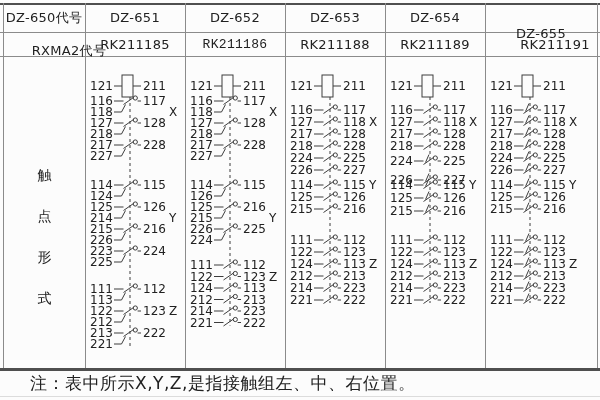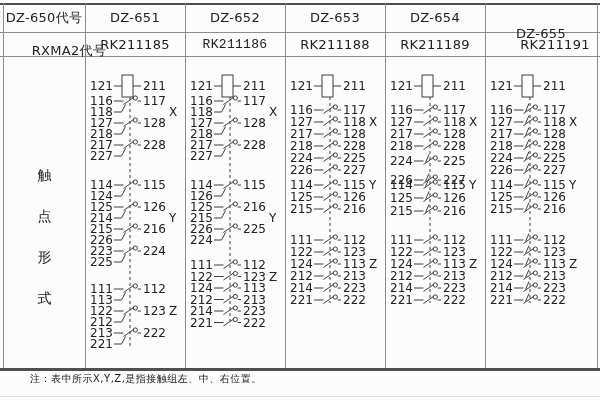--- a/index.html
+++ b/index.html
@@ -6,21 +6,21 @@
   .page{position:relative;width:600px;height:400px;background:var(--bg,#fcfcfc);overflow:hidden;
         font-family:"DejaVu Sans","Liberation Sans",sans-serif;color:var(--text,#212121);}
   .hl{position:absolute;left:0;right:0;}
   .vl{position:absolute;width:1px;}
   .cell{position:absolute;display:flex;align-items:center;justify-content:center;
         font-size:13px;letter-spacing:0.3px;white-space:nowrap;}
   .rowlabel{position:absolute;left:4px;top:56px;width:81px;height:312px;
         display:flex;flex-direction:column;align-items:center;padding-top:112px;box-sizing:border-box;
         font-size:14px;row-gap:27px;}
   .rowlabel span{line-height:14px;}
-  .note{position:absolute;left:30px;top:372px;font-size:10px;letter-spacing:0.5px;}
+  .note{position:absolute;left:30px;top:372px;font-size:17px;letter-spacing:0.5px;}
   svg text{font-family:"DejaVu Sans","Liberation Sans",sans-serif;}
 </style>
 </head>
 <body>
 
 <div class="page" style="--bg: #fcfcfc; --line: #8b8b8b; --line_dark: #4f4f4f; --stroke: #3c3c3c; --text: #212121; --faint: #dcdcdc;">
 
   <div class="hl" style="top:3px;height:2px;background:var(--line_dark);"></div>
   <div class="hl" style="top:32px;height:1px;background:var(--line);"></div>
   <div class="hl" style="top:56px;height:1px;background:var(--line);"></div>

